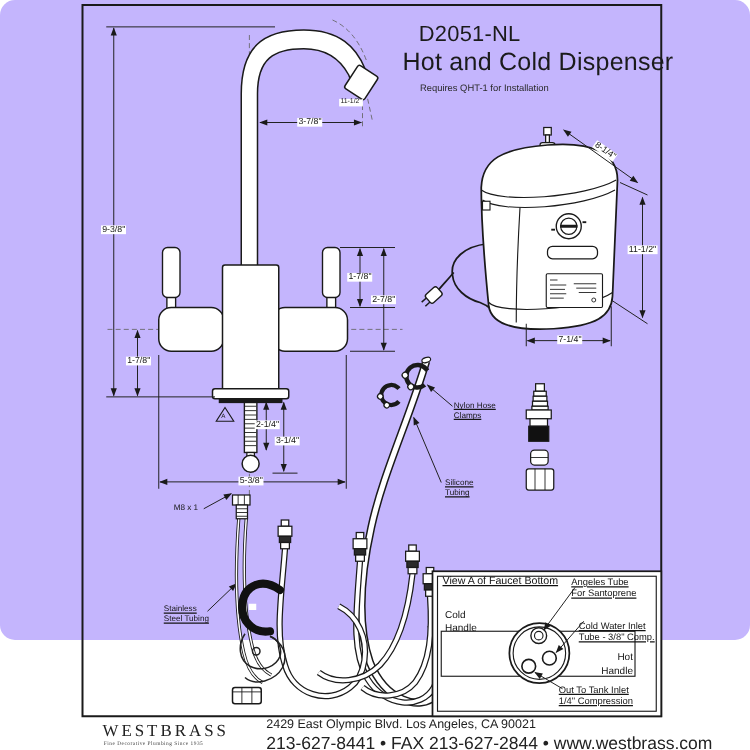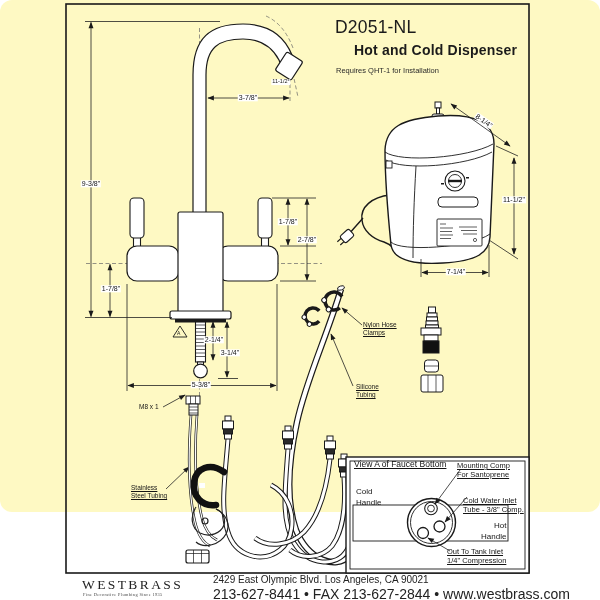--- a/index.html
+++ b/index.html
@@ -1,21 +1,21 @@
 <!DOCTYPE html>
 <html><head>
 <meta charset="utf-8">
 <style>
   html,body{margin:0;padding:0;background:#fff;width:600px;height:600px;overflow:hidden;}
-  #sheet{position:relative;width:600px;height:512px;background:#fef9c3;
+  #sheet{position:relative;width:600px;height:512px;background:#c4b5fd;
          font-family:"Liberation Sans",sans-serif;color:#1b1b1b;border-radius:12px;}
   svg{position:absolute;left:0;top:0;}
   .abs{position:absolute;}
   .title-model{left:335px;top:16px;font-size:17.5px;line-height:23px;letter-spacing:.2px;}
-  .title-prod{left:354px;top:39px;font-size:14px;line-height:23px;letter-spacing:.2px;font-weight:bold;}
+  .title-prod{left:322px;top:39px;font-size:20px;line-height:23px;letter-spacing:.2px;}
   .title-note{left:336px;top:66px;font-size:7.5px;color:#2a2a2a;}
   .dim{position:absolute;transform:translate(-50%,-50%);background:#fff;font-size:7px;
        line-height:1.05;padding:0 1px;white-space:nowrap;color:#151515;}
   .dim.small{font-size:5.5px;}
   .dim.rot{transform:translate(-50%,-50%) rotate(35deg);}
   .lbl{position:absolute;font-size:6.5px;line-height:1.3;white-space:pre-line;
        text-decoration:underline;text-underline-offset:1px;color:#151515;}
   .lbl.nounder{text-decoration:none;}
   .va-title{position:absolute;font-size:8.5px;font-weight:normal;text-decoration:underline;color:#111;}
   .va-lbl{position:absolute;font-size:7.5px;line-height:1.2;white-space:pre-line;
@@ -290,21 +290,21 @@
 Tubing</div>
 <div class="lbl" style="left:131px;top:484px;">Stainless
 Steel Tubing</div>
 <div class="view-marker" style="left:177px;top:330px;">A</div>
 
 <div class="dim rot" style="left:484px;top:121px;">8-1/4"</div>
 <div class="dim" style="left:514px;top:200px;">11-1/2"</div>
 <div class="dim" style="left:456px;top:272px;">7-1/4"</div>
 
 <div class="va-title" style="left:354px;top:459px;">View A of Faucet Bottom</div>
-<div class="va-lbl" style="left:457px;top:461px;">Mounting Comp
+<div class="va-lbl" style="left:457px;top:461px;">Angeles Tube
 For Santoprene</div>
 <div class="va-lbl" style="left:463px;top:496px;">Cold Water Inlet
 Tube - 3/8" Comp.</div>
 <div class="va-handle" style="left:356px;top:486px;">Cold
 Handle</div>
 <div class="va-handle" style="left:481px;top:520px;text-align:right;">Hot
 Handle</div>
 <div class="va-lbl" style="left:447px;top:547px;">Out To Tank Inlet
 1/4" Compression</div>
 

